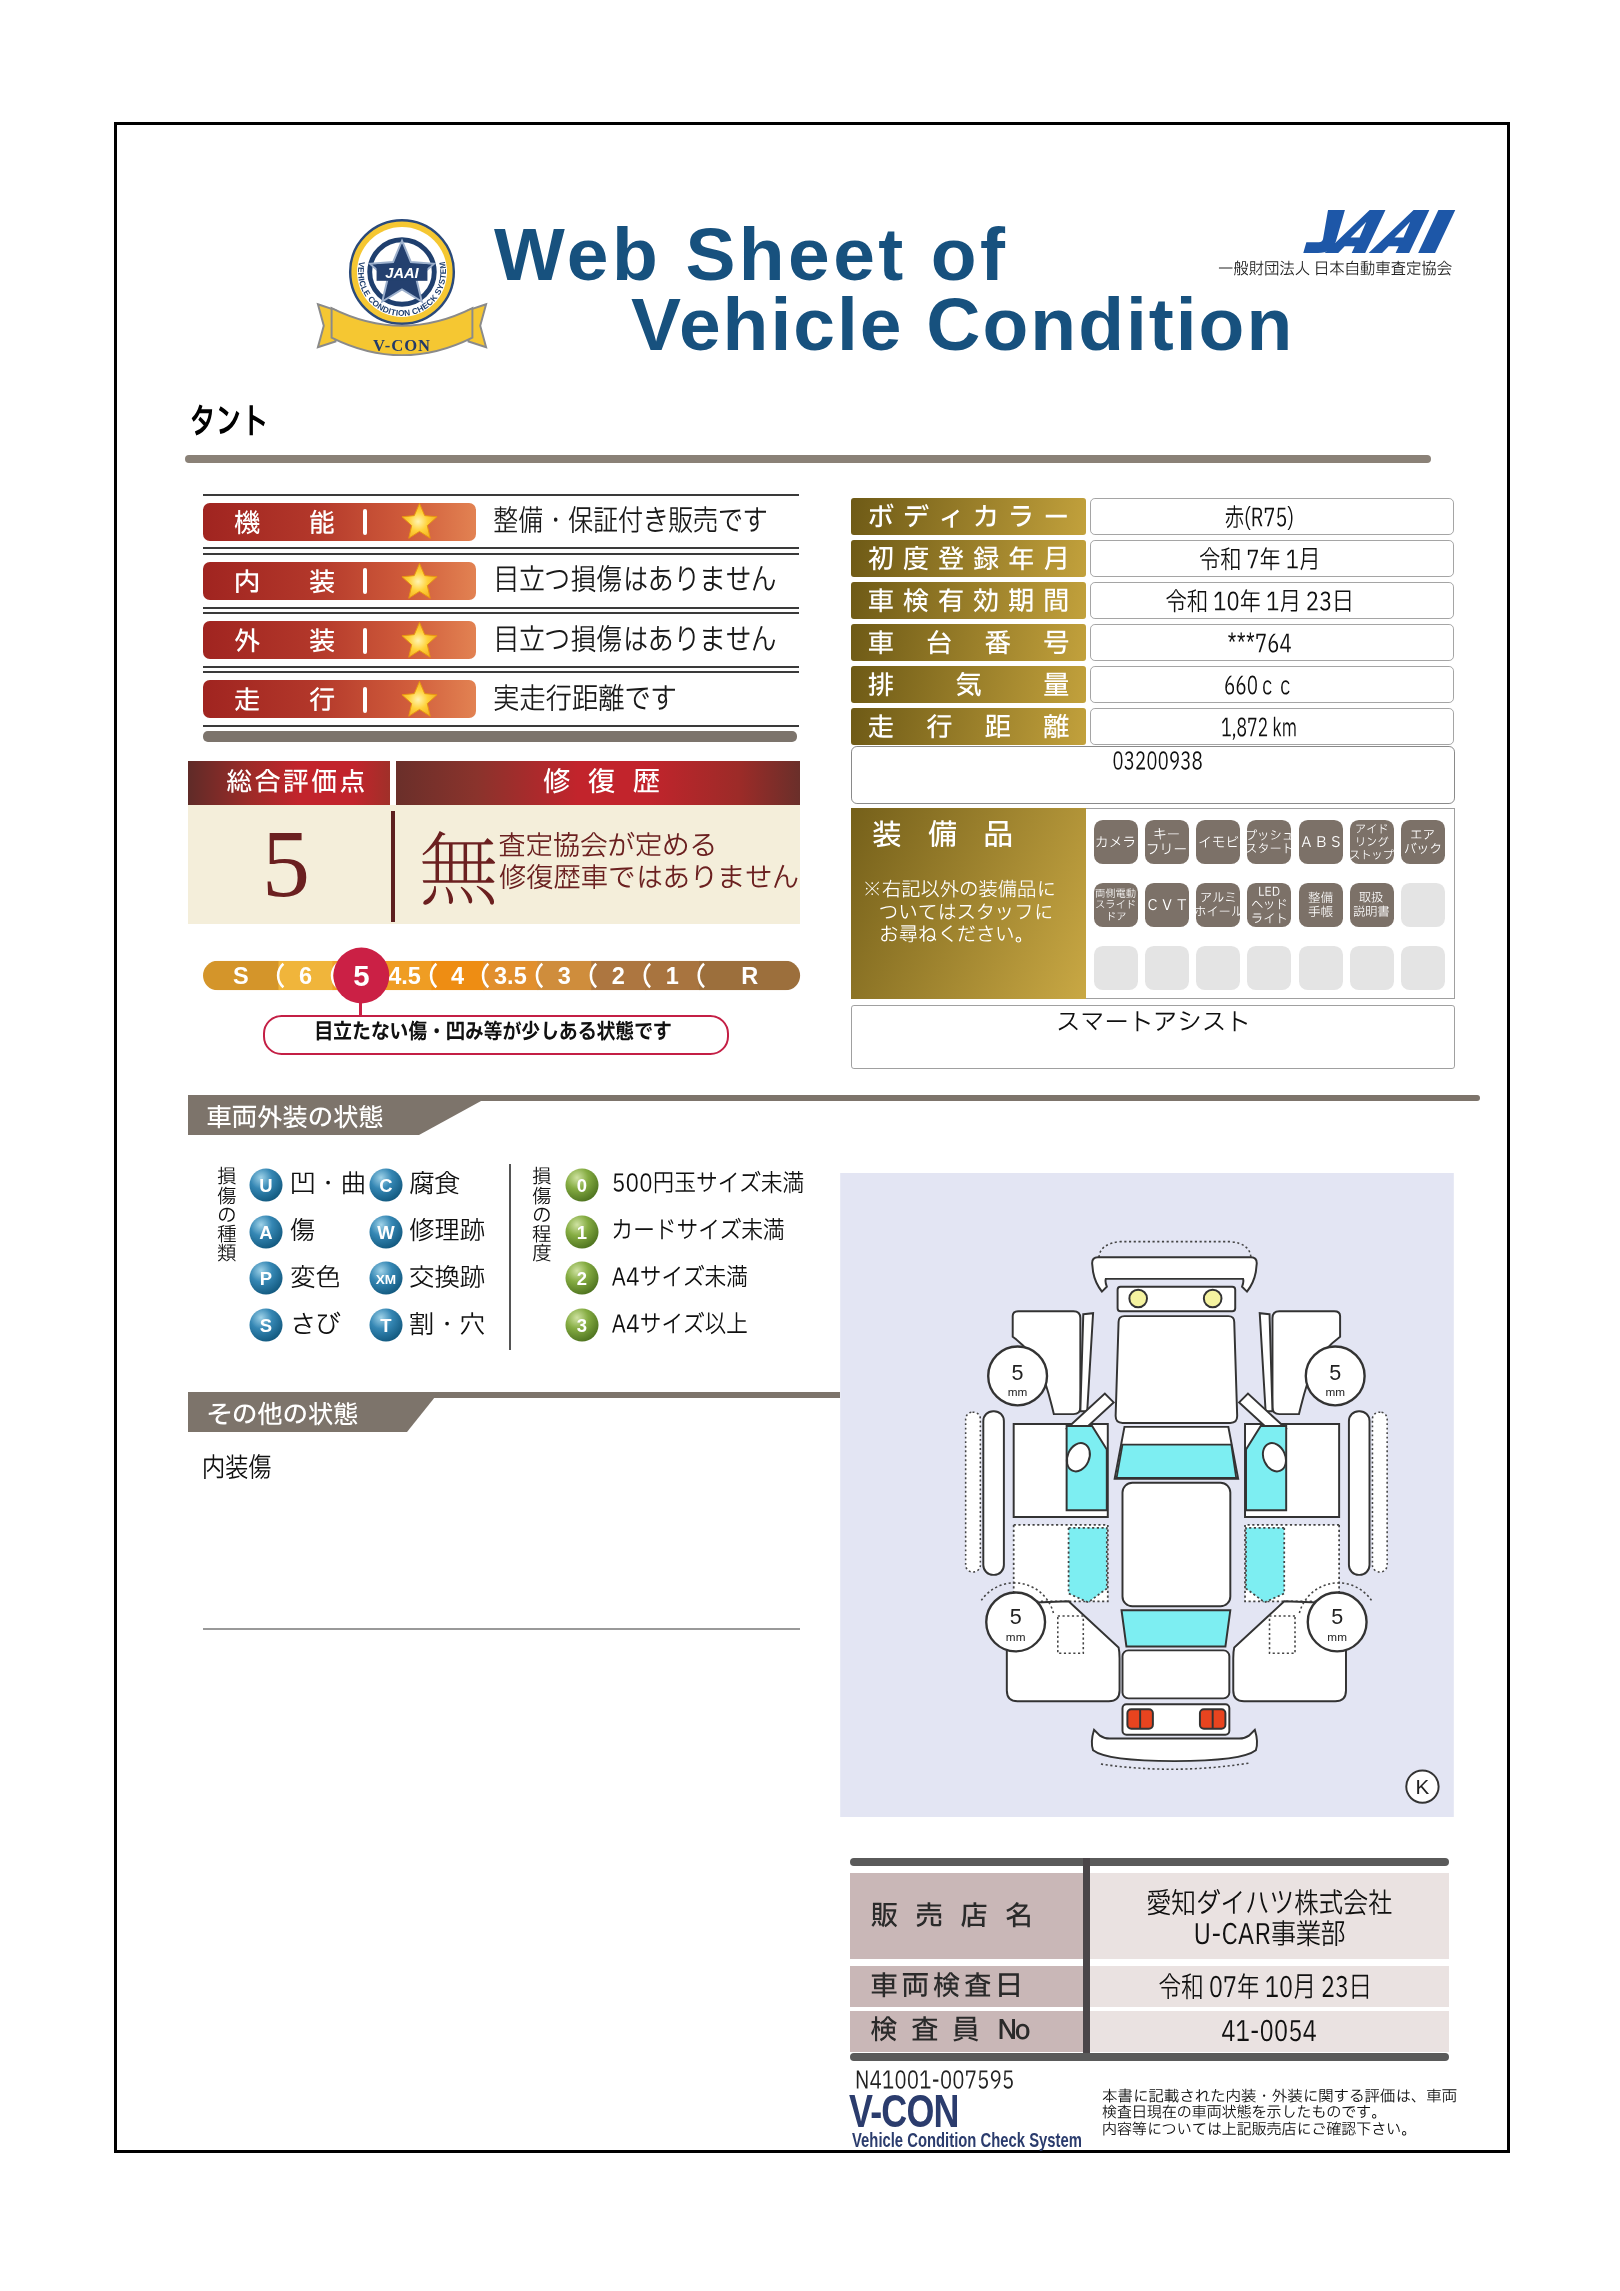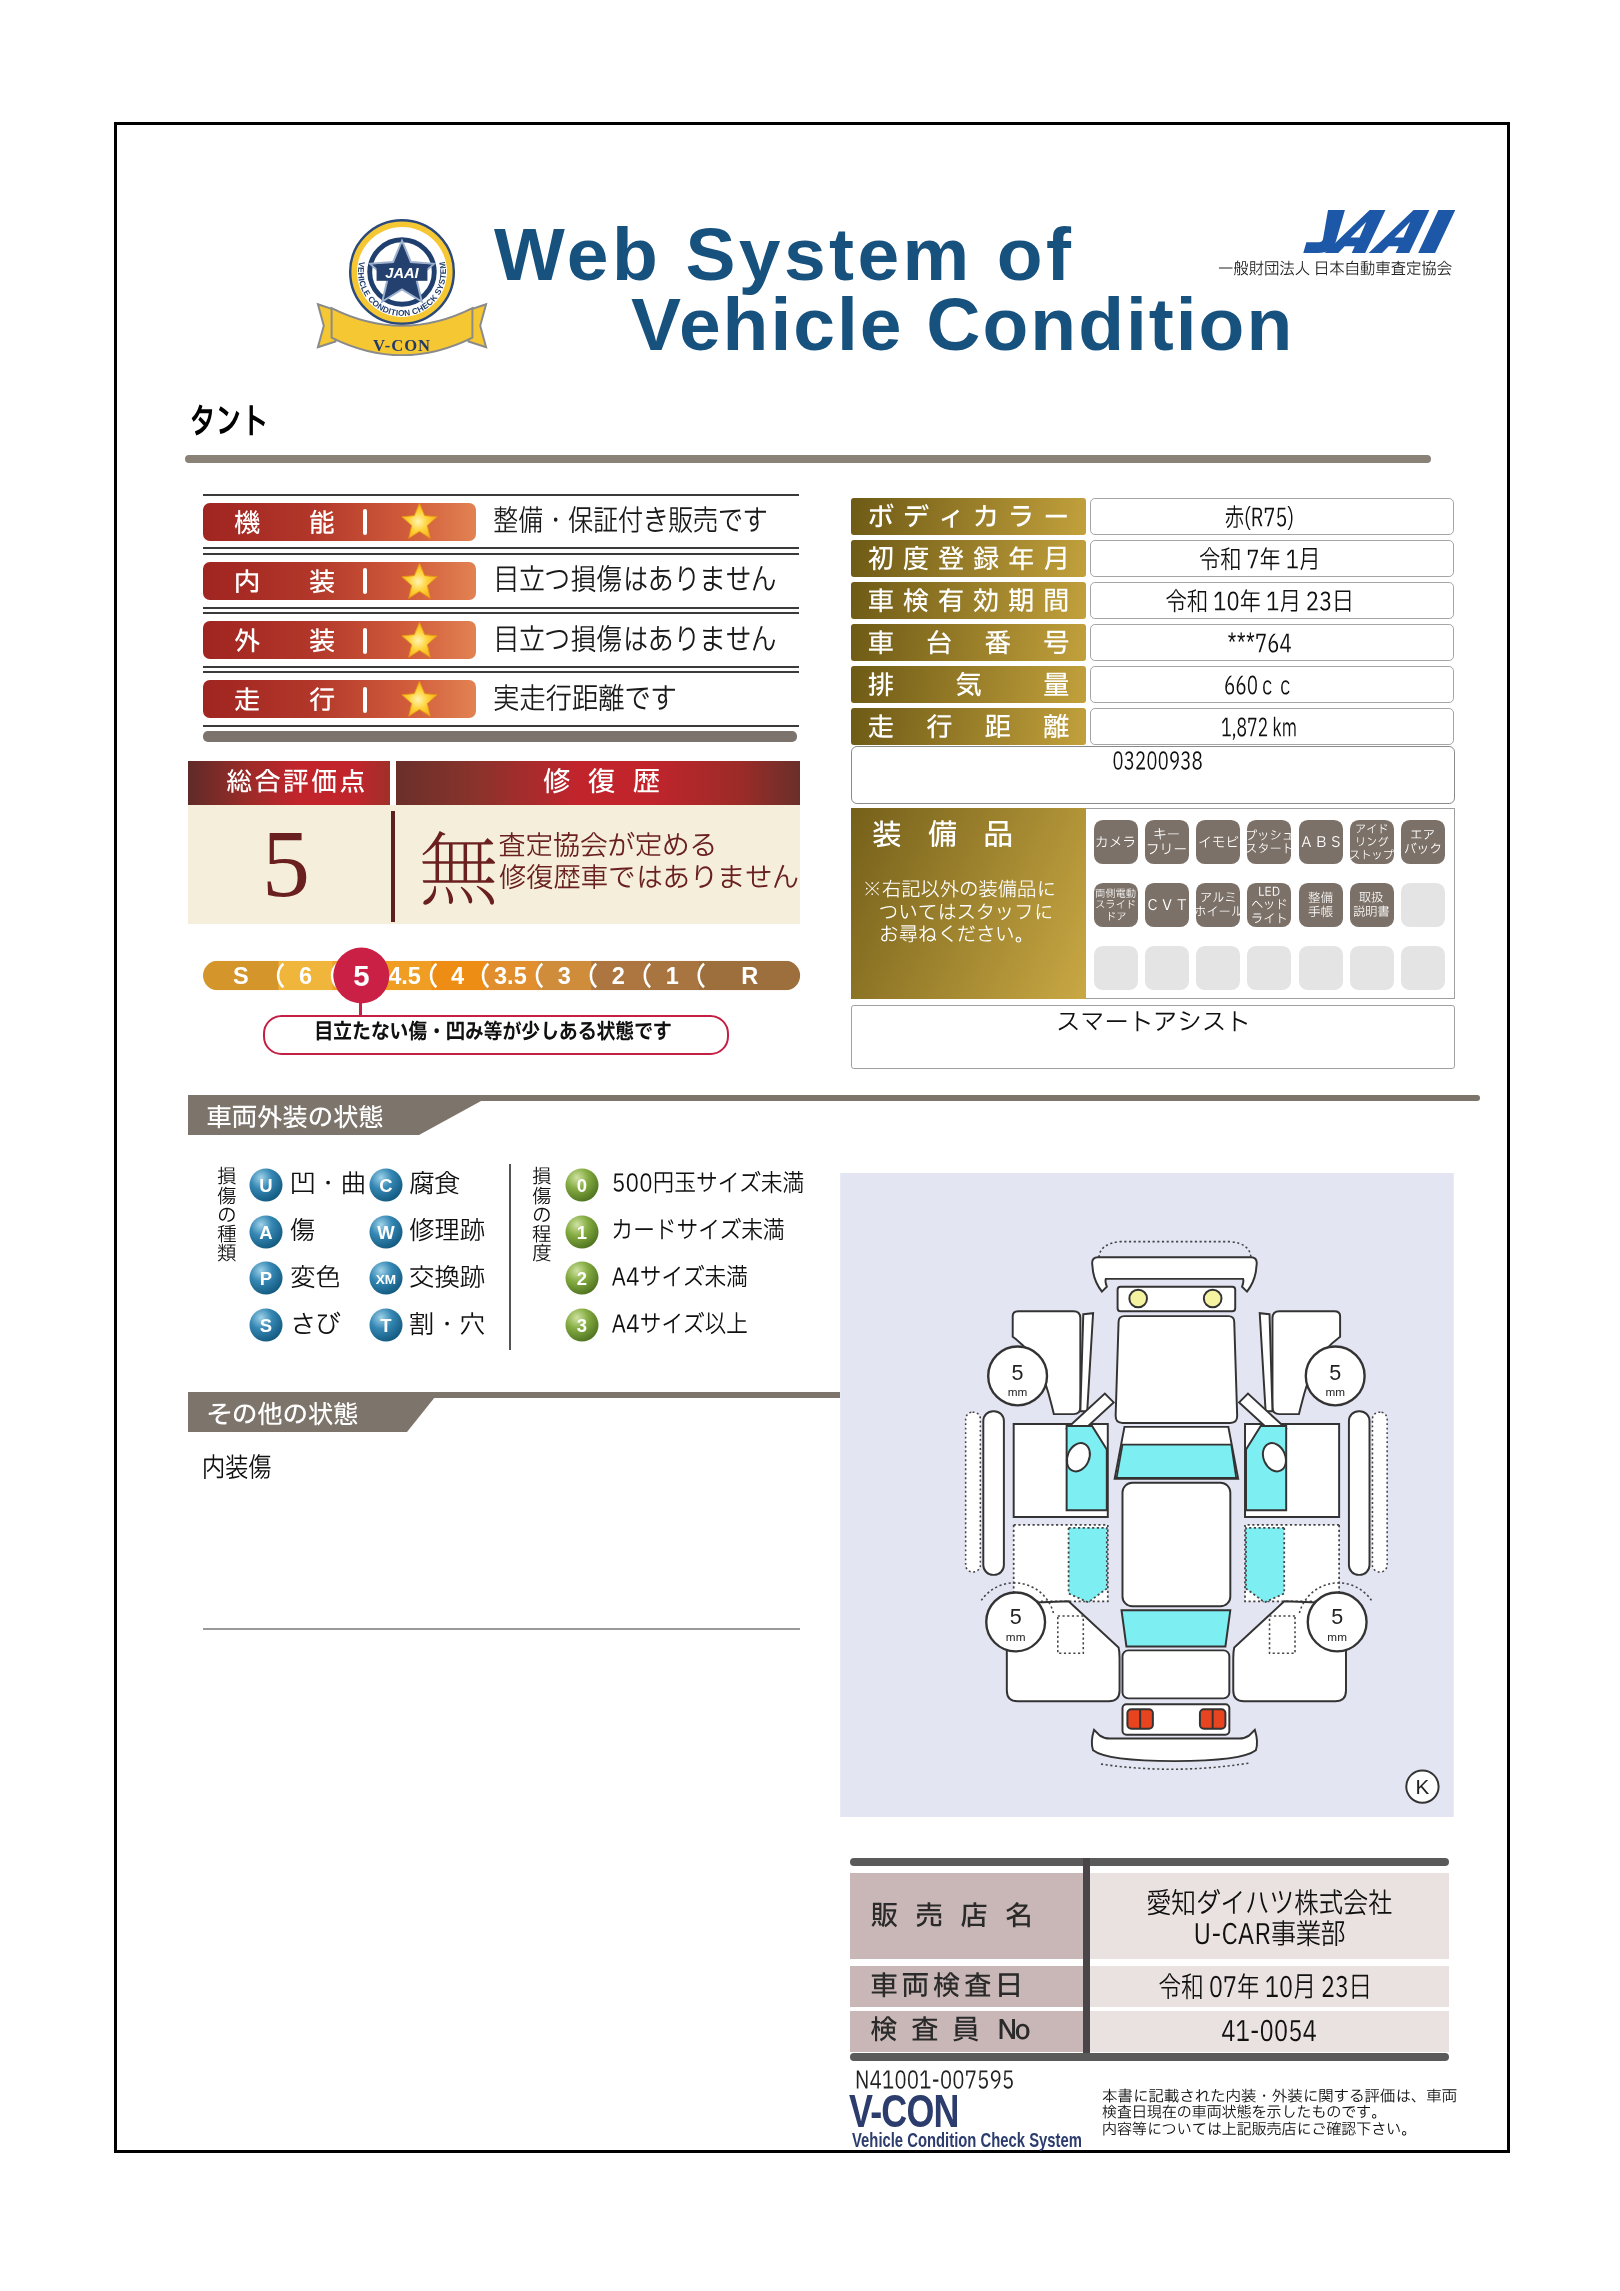--- a/index.html
+++ b/index.html
@@ -13,21 +13,21 @@
 <circle cx="90" cy="55" r="33" fill="#fff" stroke="#1f3f6e" stroke-width="5"></circle>
 <polygon points="90,23 99.1,44.8 122.7,46.7 104.7,62.2 110.2,85.2 90,72.9 69.8,85.2 75.3,62.2 57.3,46.7 80.9,44.8" fill="#24406f" stroke="#9db0cc" stroke-width="2"></polygon>
 <rect x="64" y="47" width="52" height="17" fill="#24406f"></rect>
 <text x="90" y="61" font-size="15" font-weight="bold" font-style="italic" fill="#fff" text-anchor="middle" font-family="Liberation Sans">JAAI</text>
 <text font-size="8.5" font-weight="bold" fill="#1f3f6e" letter-spacing="0.2" text-anchor="middle"><textPath href="#ctxt" startOffset="50%">VEHICLE CONDITION CHECK SYSTEM</textPath></text>
 <path d="M4,88 L22,94 L22,126 L4,132 L10,110 Z" fill="#f5c732" stroke="#8a8a8a" stroke-width="2"></path>
 <path d="M176,88 L158,94 L158,126 L176,132 L170,110 Z" fill="#f5c732" stroke="#8a8a8a" stroke-width="2"></path>
 <path d="M18,92 Q90,128 162,92 L162,122 Q90,158 18,122 Z" fill="#f5c732" stroke="#8a8a8a" stroke-width="2"></path>
 <text x="90" y="136" font-size="17" font-weight="bold" fill="#223a68" text-anchor="middle" font-family="Liberation Serif" letter-spacing="1">V-CON</text>
 </svg>
-<div class="ab" style="left:494px;top:211px;font-size:75px;font-weight:bold;color:#17517e;letter-spacing:3.4px;">Web System of</div>
+<div class="ab" style="left:494px;top:211px;font-size:75px;font-weight:bold;color:#17517e;letter-spacing:3.4px;">Web Sheet of</div>
 <div class="ab" style="left:631px;top:281px;font-size:75px;font-weight:bold;color:#17517e;letter-spacing:2px;">Vehicle Condition</div>
 
 <svg class="ab" style="left:1299px;top:209px" width="172" height="47" viewBox="0 0 175 48">
 <g transform="translate(2,0) scale(1.15,1)">
       <g transform="skewX(-14) translate(12,0)" fill="#1d57a8">
 <path d="M12,1 H27 V33 Q27,45 14,45 H1 V34 H12 Q15,34 15,31 Z"></path>
 <path d="M49,1 H63 L56,45 H44 L45,38 H36 L32,45 H20 Z M47,29 L49,13 L39,29 Z"></path>
 <path d="M88,1 H102 L95,45 H83 L84,38 H75 L71,45 H59 Z M86,29 L88,13 L78,29 Z"></path>
 <path d="M110,1 H125 L118,45 H103 Z"></path>
 </g>

